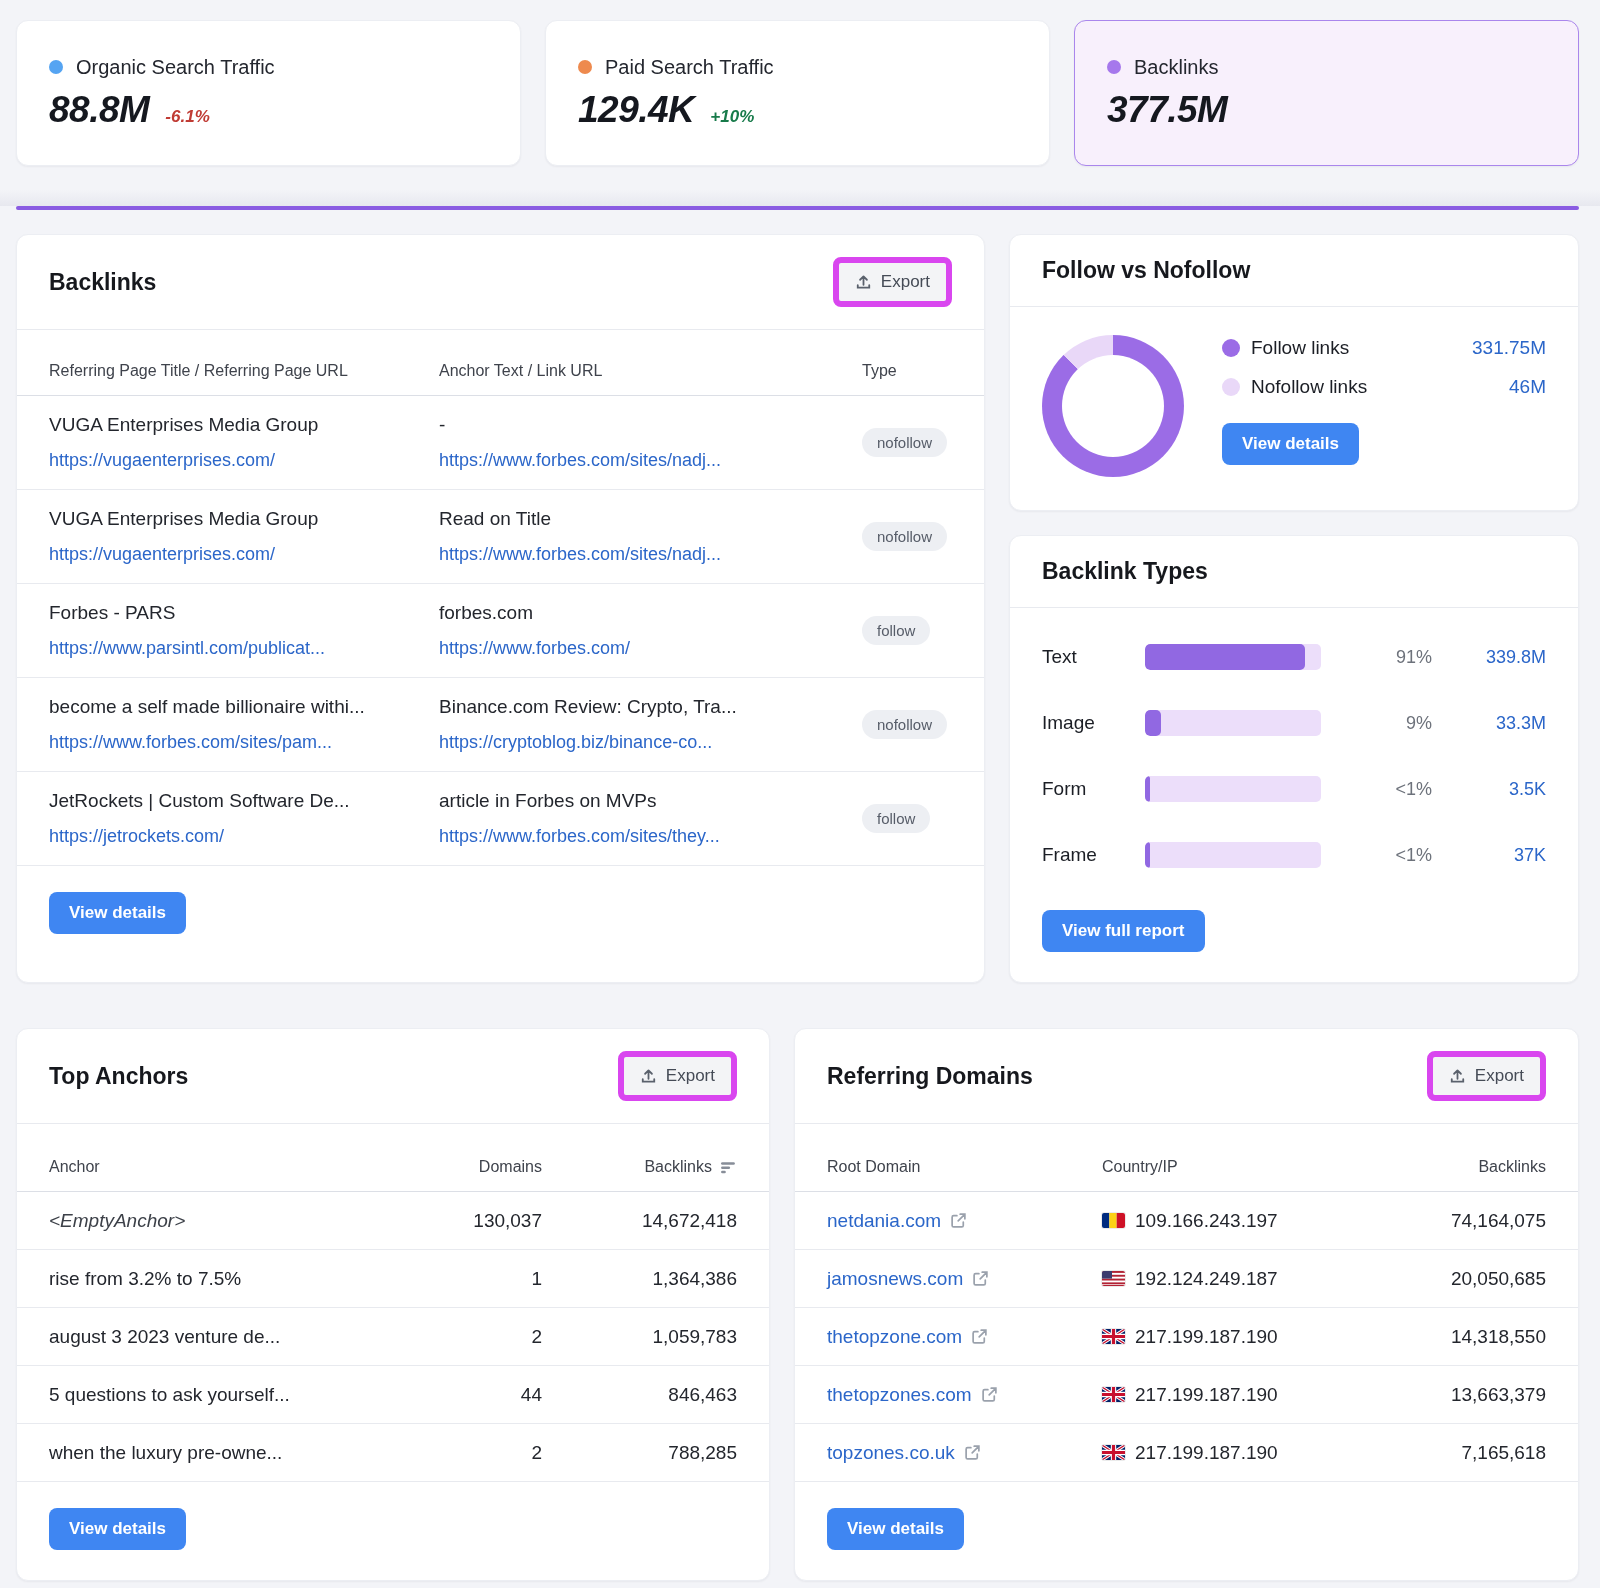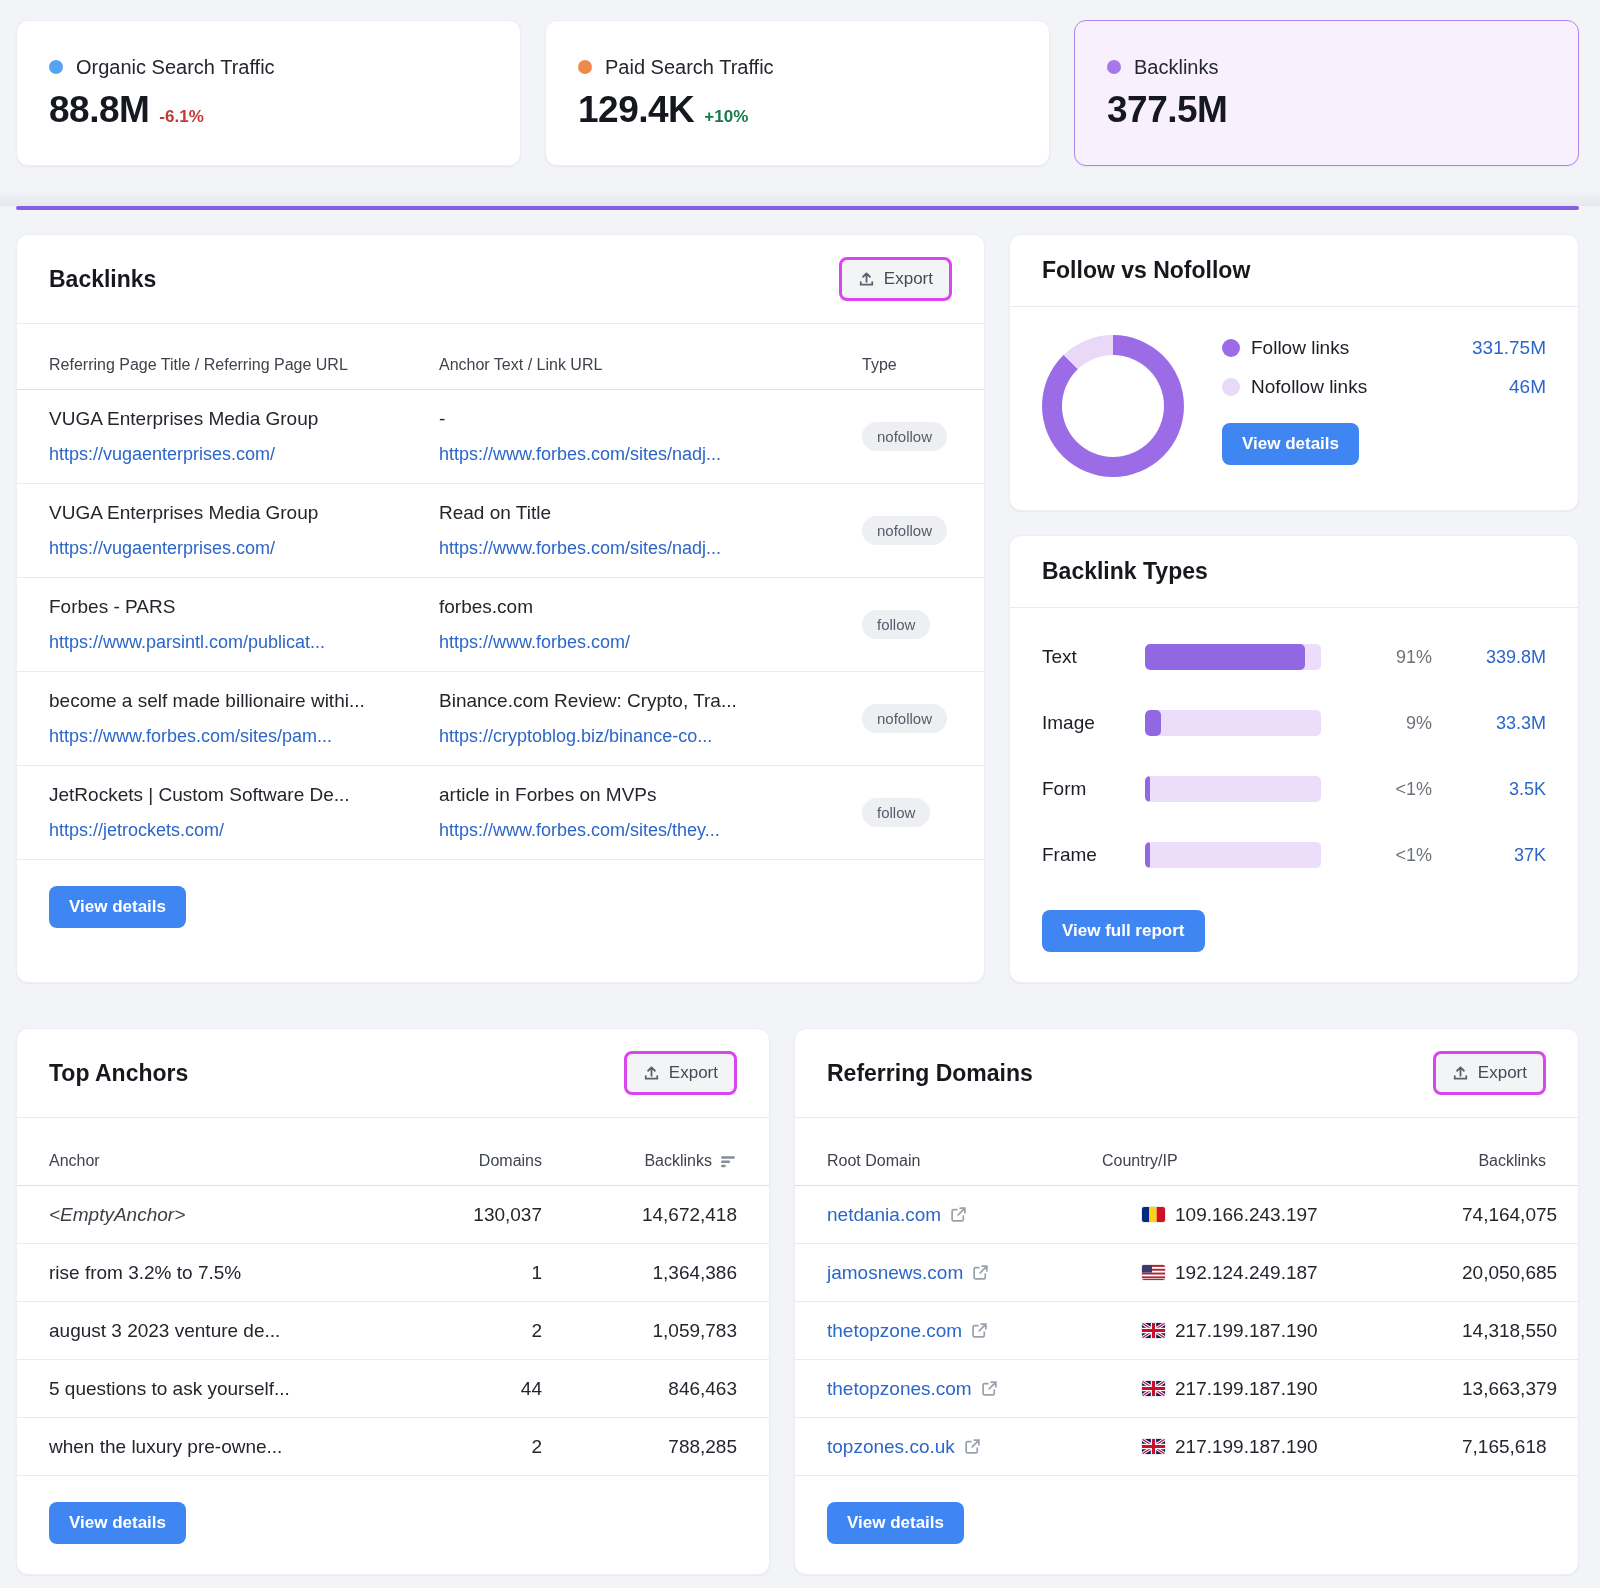--- a/index.html
+++ b/index.html
@@ -18,21 +18,21 @@
   }
   .stat-card {
     background:#fff; border:1px solid #eceef3; border-radius:12px;
     height:146px; padding:0 32px; display:flex; flex-direction:column;
     justify-content:center; box-shadow:0 1px 2px rgba(24,27,38,.05);
   }
   .stat-card.selected { background:var(--selected-bg); border:1.5px solid var(--selected-border); }
   .stat-label-row { display:flex; align-items:center; gap:13px; margin-bottom:10px; }
   .stat-dot { width:14px; height:14px; border-radius:50%; flex:0 0 auto; }
   .stat-label { font-size:20px; color:#24272f; }
-  .stat-value-row { display:flex; align-items:baseline; gap:10px; }
+  .stat-value-row { display:flex; align-items:baseline; gap:16px;font-style:italic; }
   .stat-value { font-size:37px; font-weight:800; letter-spacing:-.5px; color:#15181f; }
   .stat-delta { font-size:17px; font-weight:600;margin-top:16px; }
 
   
   .divider-zone { position:relative; height:44px; }
   .divider-zone::before {
     content:""; position:absolute; left:0; right:0; bottom:4px; height:16px;
     background:linear-gradient(to bottom, rgba(226,228,236,0), #e7e8ef);
   }
   .purple-line {
@@ -45,21 +45,21 @@
     background:#fff; border:1px solid #eceef3; border-radius:12px;
     box-shadow:0 1px 2px rgba(24,27,38,.05); overflow:hidden;
   }
   .card-header {
     display:flex; align-items:center; justify-content:space-between;
     padding:22px 32px; border-bottom:1px solid #e8eaef;
   }
   .card-title { font-size:23px; font-weight:700; color:#16181d; }
   .btn-export {
     display:flex; align-items:center; gap:9px;
-    background:#f3f4f6; border:3px solid #d946ef; border-radius:8px;
+    background:#f3f4f6; border:6px solid #d946ef; border-radius:8px;
     padding:9px 16px; font-size:17px; color:#454b56; cursor:pointer;
     font-family:inherit;
   }
   .btn-export svg { width:17px; height:17px; }
   .btn-primary {
     background:var(--button-blue); color:#fff; border:none; border-radius:8px;
     padding:11px 20px; font-size:17px; font-weight:700; cursor:pointer;
     font-family:inherit;
   }
 
@@ -139,21 +139,21 @@
   
   .rd-thead {
     display:grid; grid-template-columns:275px 280px 1fr;
     padding:34px 32px 15px; border-bottom:1px solid #dcdfe6;
     font-size:16px; color:#3f434c;
   }
   .rd-thead .num { text-align:right; }
   .rd-row {
     display:grid; grid-template-columns:275px 280px 1fr; align-items:center;
     height:58px; padding:0 32px; border-bottom:1px solid #e8eaef;
-    font-size:19px; color:#23262d;gap:40px;
+    font-size:19px; color:#23262d;
   }
   .rd-row .num { text-align:right; }
   .rd-domain { display:flex; align-items:center; gap:9px; color:var(--link-blue); cursor:pointer; white-space:nowrap; }
   .rd-domain svg.ext { width:17px; height:17px; flex:0 0 auto; }
   .rd-country { display:flex; align-items:center; gap:10px; }
   .flag { width:23px; height:15px; border-radius:2px; box-shadow:0 0 0 1px rgba(0,0,0,.08); flex:0 0 auto; }
 </style>
 </head>
 <body>
 

